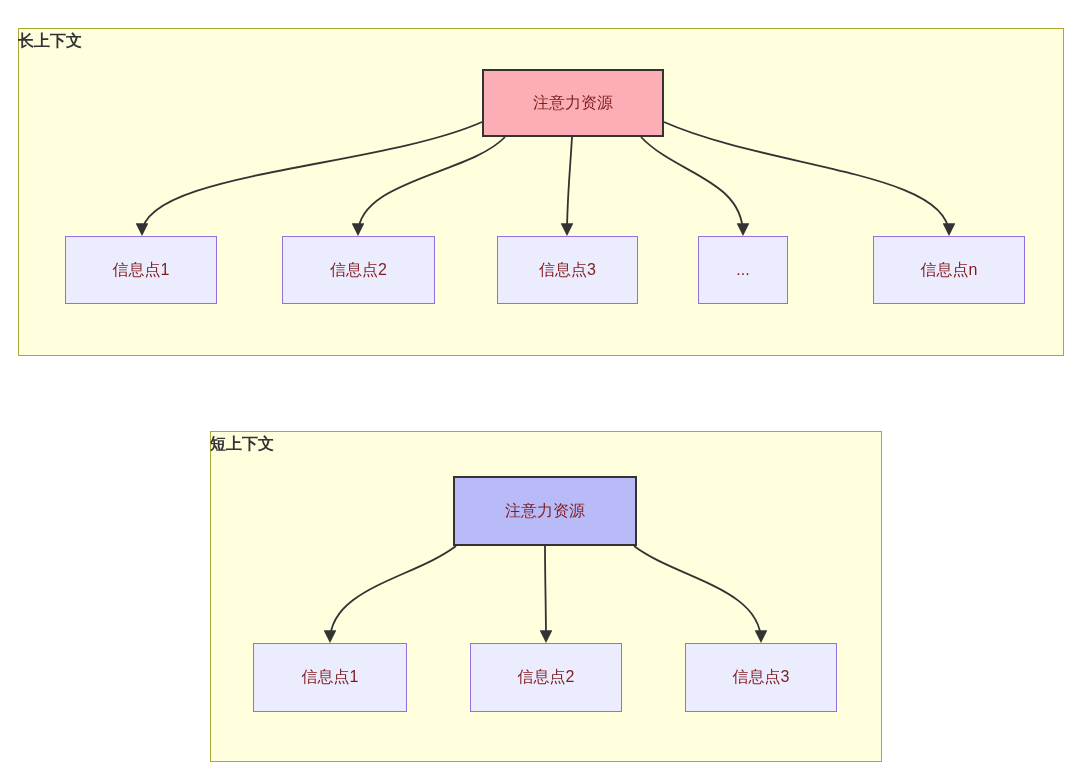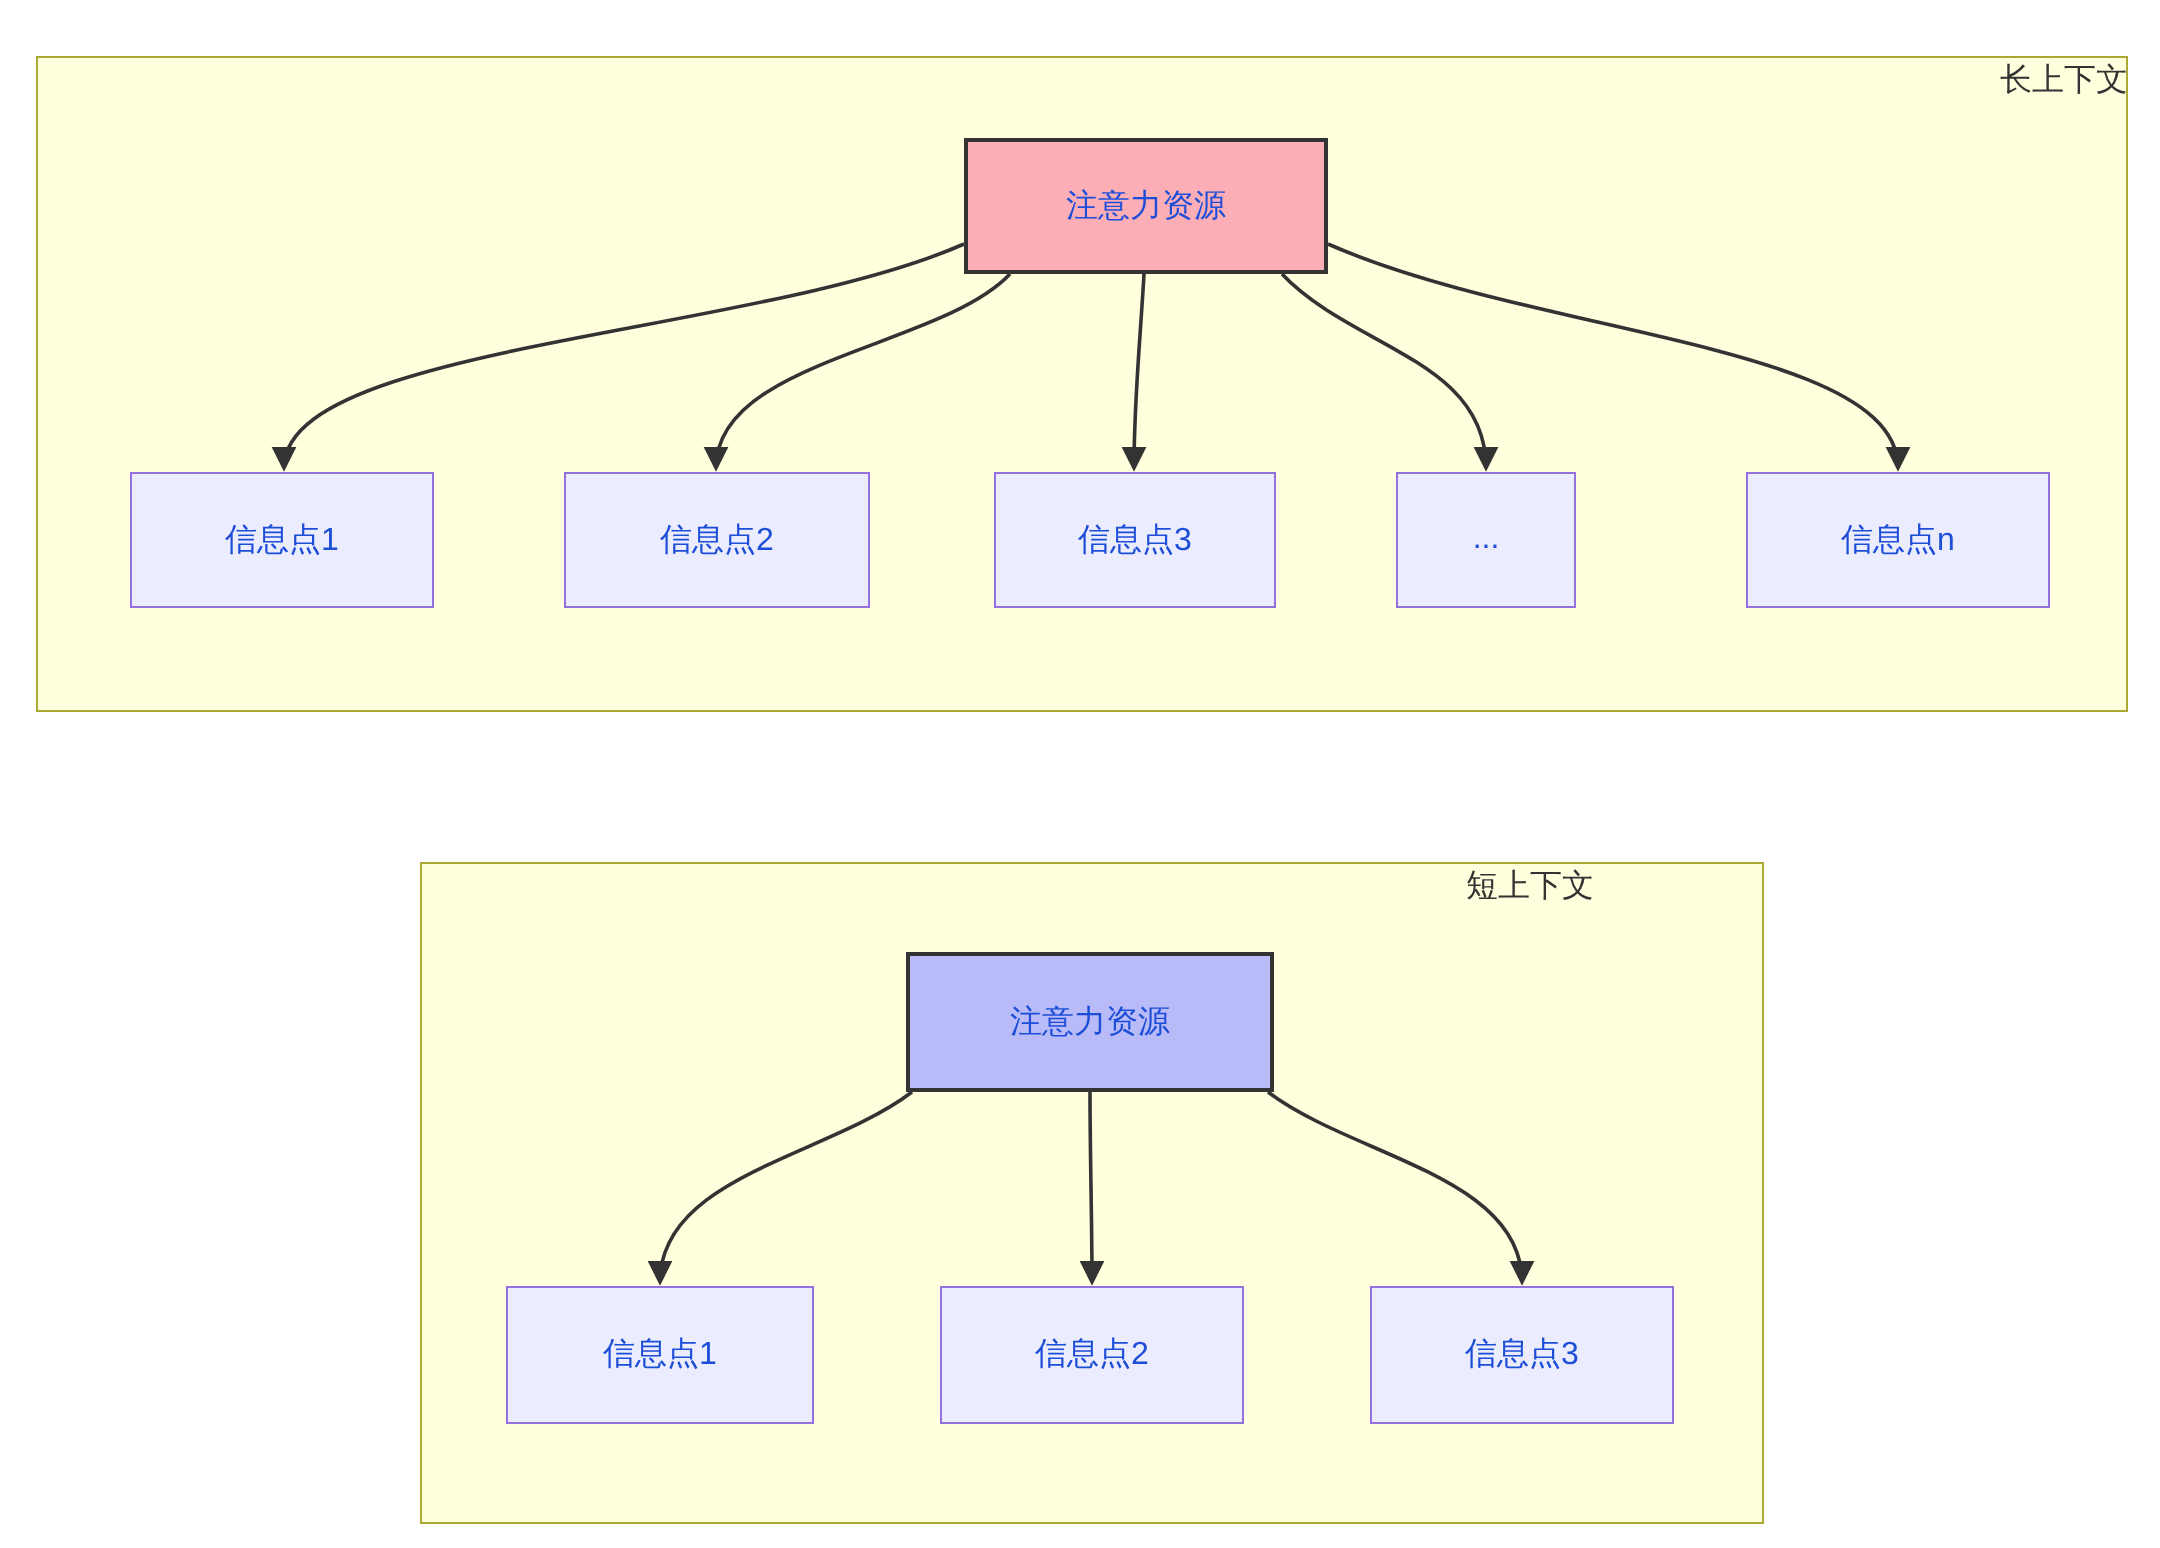--- a/index.html
+++ b/index.html
@@ -22,33 +22,34 @@
     pointer-events: none;
   }
   .cluster {
     position: absolute;
     background: #ffffde;
     border: 1px solid #aaaa33;
     box-sizing: border-box;
   }
   .cluster-title {
     position: absolute;
-    text-align: right;
+    text-align: left;
     font-size: 16px;
     color: #333333;
     line-height: 20px;
+    font-weight: bold;
   }
   .node {
     position: absolute;
     box-sizing: border-box;
     display: flex;
     align-items: center;
     justify-content: center;
     font-size: 16px;
-    color: #1d4ed8;
+    color: #7f1d1d;
   }
   .node-source {
     border: 2px solid #333333;
   }
   .node-source.long {
     background: #fcaeb6;
   }
   .node-source.short {
     background: #b9baf8;
   }

